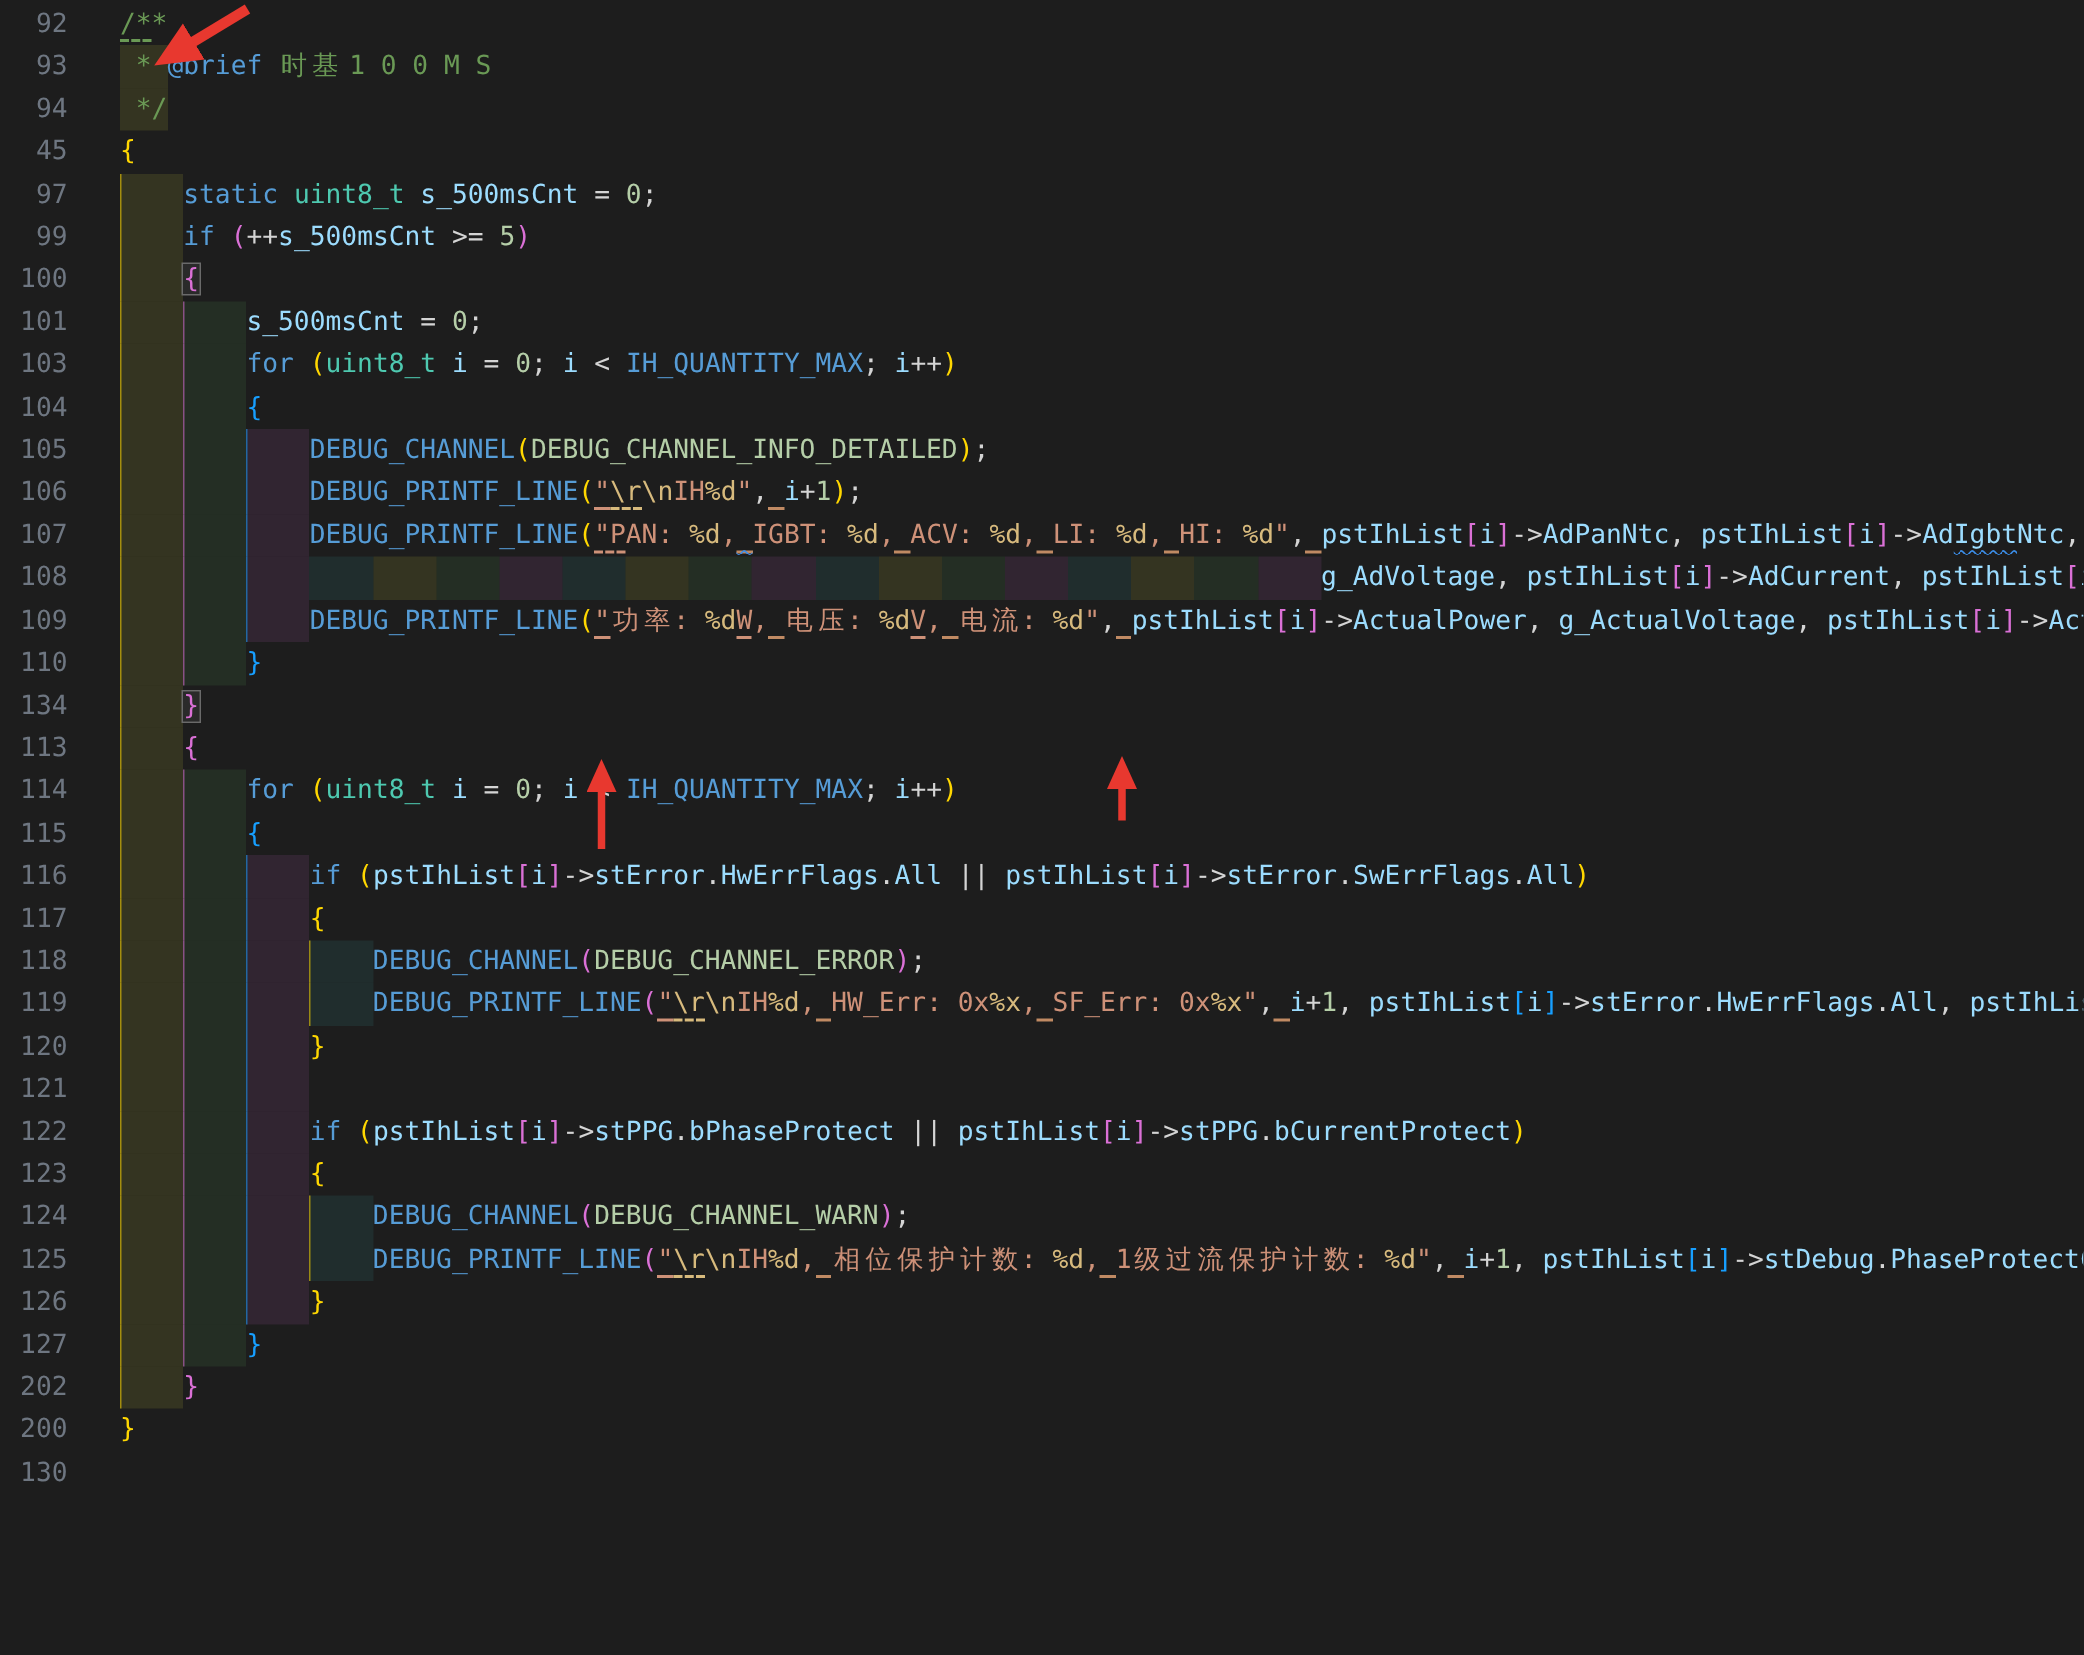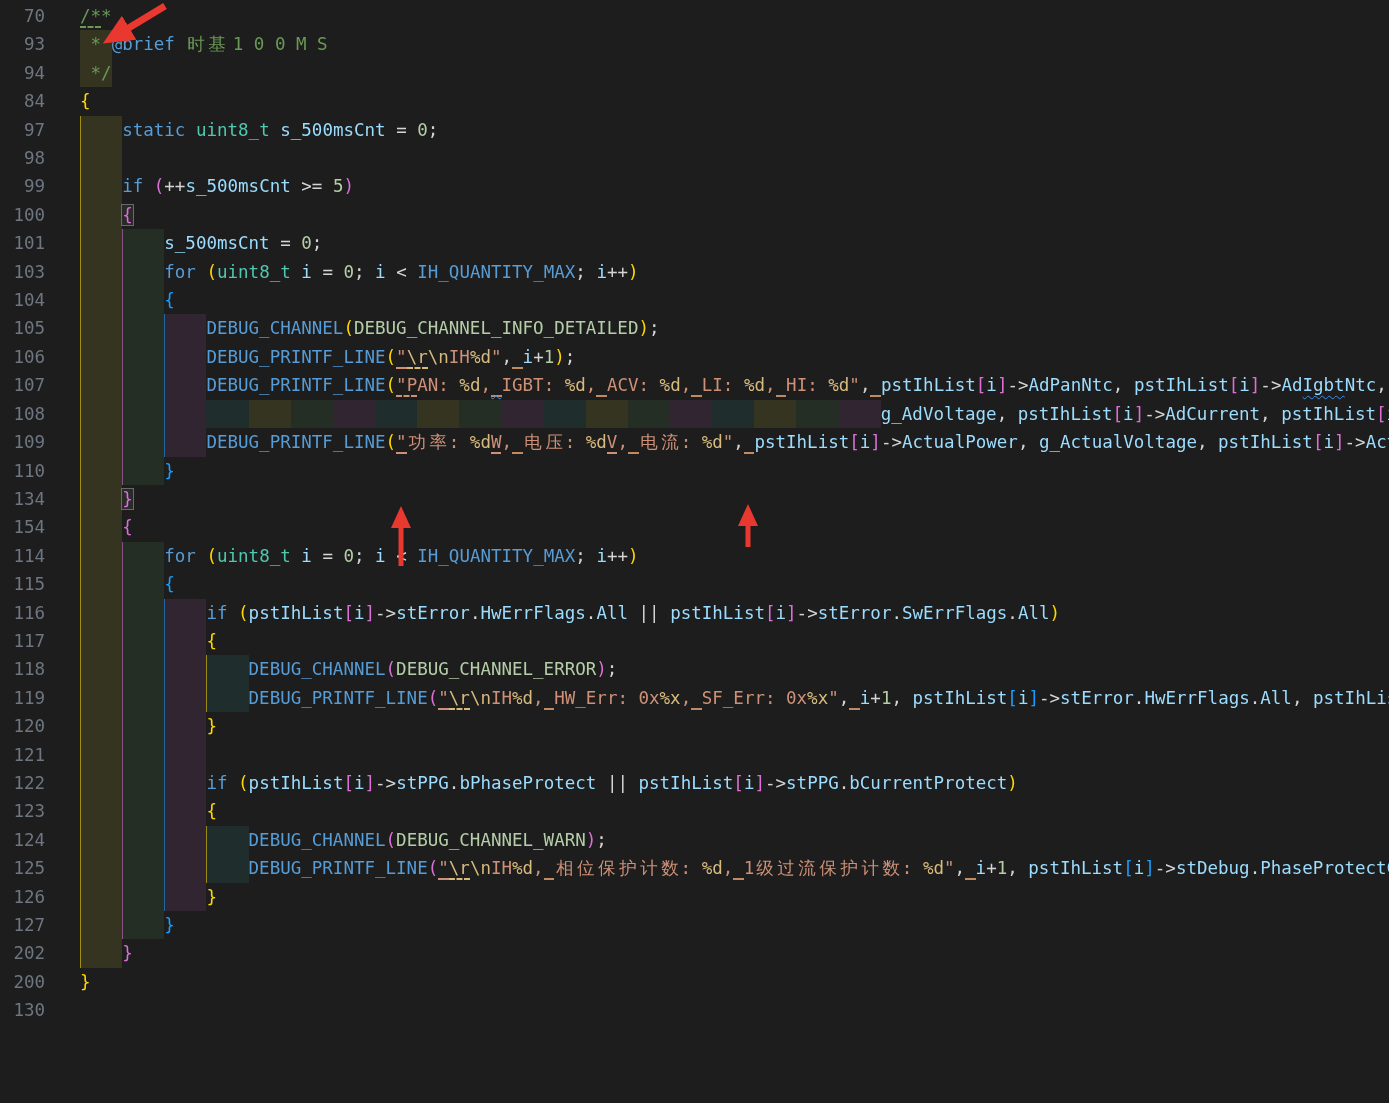--- a/index.html
+++ b/index.html
@@ -23,39 +23,38 @@
   .wv{text-decoration:underline;text-decoration-style:wavy;text-decoration-color:#3b8eea;text-decoration-thickness:1px;text-underline-offset:4px;}
   .box{outline:1px solid #6a6a6a;outline-offset:0;background:rgba(90,90,90,.22);}
   .cjc{display:inline-block;width:2ch;text-align:center;}
   #arrows{position:absolute;left:0;top:0;z-index:9;pointer-events:none;}
 </style>
 </head>
 <body>
 
 <div id="screen">
   <div id="editor">
-      <div class="row"><span class="ln">70</span><span class="code"><span class="c sd">/*</span><span class="c">*</span></span></div>
+      <div class="row"><span class="ln">92</span><span class="code"><span class="c sd">/*</span><span class="c">*</span></span></div>
       <div class="row"><span class="ln">93</span><span class="blk" style="left: calc(0ch + 80px); width: 3ch; background: rgba(255, 255, 64, 0.1);"></span><span class="code"> <span class="c">* </span><span class="k">@brief</span><span class="c"> </span><span class="c cj"><span class="cjc">时</span><span class="cjc">基</span><span class="cjc">1</span><span class="cjc">0</span><span class="cjc">0</span><span class="cjc">M</span><span class="cjc">S</span></span></span></div>
       <div class="row"><span class="ln">94</span><span class="blk" style="left: calc(0ch + 80px); width: 3ch; background: rgba(255, 255, 64, 0.1);"></span><span class="code"> <span class="c">*/</span></span></div>
-      <div class="row"><span class="ln">84</span><span class="code"><span class="b1">{</span></span></div>
+      <div class="row"><span class="ln">45</span><span class="code"><span class="b1">{</span></span></div>
       <div class="row"><span class="ln">97</span><span class="blk" style="left: calc(0ch + 80px); width: 4ch; background: rgba(255, 255, 64, 0.1);"></span><span class="gl" style="left: calc(0ch + 80px); background: rgb(255, 215, 0);"></span><span class="code">    <span class="k">static</span><span class="p"> </span><span class="t">uint8_t</span><span class="p"> </span><span class="v">s_500msCnt</span><span class="p"> = </span><span class="n">0</span><span class="p">;</span></span></div>
-      <div class="row"><span class="ln">98</span><span class="blk" style="left: calc(0ch + 80px); width: 4ch; background: rgba(255, 255, 64, 0.1);"></span><span class="gl" style="left: calc(0ch + 80px); background: rgb(255, 215, 0);"></span><span class="code"></span></div>
       <div class="row"><span class="ln">99</span><span class="blk" style="left: calc(0ch + 80px); width: 4ch; background: rgba(255, 255, 64, 0.1);"></span><span class="gl" style="left: calc(0ch + 80px); background: rgb(255, 215, 0);"></span><span class="code">    <span class="k">if</span><span class="p"> </span><span class="b2">(</span><span class="p">++</span><span class="v">s_500msCnt</span><span class="p"> &gt;= </span><span class="n">5</span><span class="b2">)</span></span></div>
       <div class="row"><span class="ln">100</span><span class="blk" style="left: calc(0ch + 80px); width: 4ch; background: rgba(255, 255, 64, 0.1);"></span><span class="gl" style="left: calc(0ch + 80px); background: rgb(255, 215, 0);"></span><span class="code">    <span class="b2 box">{</span></span></div>
       <div class="row"><span class="ln">101</span><span class="blk" style="left: calc(0ch + 80px); width: 4ch; background: rgba(255, 255, 64, 0.1);"></span><span class="blk" style="left: calc(4ch + 80px); width: 4ch; background: rgba(127, 255, 127, 0.08);"></span><span class="gl" style="left: calc(0ch + 80px); background: rgb(255, 215, 0);"></span><span class="gl" style="left: calc(4ch + 80px); background: rgb(218, 112, 214);"></span><span class="code">        <span class="v">s_500msCnt</span><span class="p"> = </span><span class="n">0</span><span class="p">;</span></span></div>
       <div class="row"><span class="ln">103</span><span class="blk" style="left: calc(0ch + 80px); width: 4ch; background: rgba(255, 255, 64, 0.1);"></span><span class="blk" style="left: calc(4ch + 80px); width: 4ch; background: rgba(127, 255, 127, 0.08);"></span><span class="gl" style="left: calc(0ch + 80px); background: rgb(255, 215, 0);"></span><span class="gl" style="left: calc(4ch + 80px); background: rgb(218, 112, 214);"></span><span class="code">        <span class="k">for</span><span class="p"> </span><span class="b1">(</span><span class="t">uint8_t</span><span class="p"> </span><span class="v">i</span><span class="p"> = </span><span class="n">0</span><span class="p">; </span><span class="v">i</span><span class="p"> &lt; </span><span class="k">IH_QUANTITY_MAX</span><span class="p">; </span><span class="v">i</span><span class="p">++</span><span class="b1">)</span></span></div>
       <div class="row"><span class="ln">104</span><span class="blk" style="left: calc(0ch + 80px); width: 4ch; background: rgba(255, 255, 64, 0.1);"></span><span class="blk" style="left: calc(4ch + 80px); width: 4ch; background: rgba(127, 255, 127, 0.08);"></span><span class="gl" style="left: calc(0ch + 80px); background: rgb(255, 215, 0);"></span><span class="gl" style="left: calc(4ch + 80px); background: rgb(218, 112, 214);"></span><span class="code">        <span class="b3">{</span></span></div>
       <div class="row"><span class="ln">105</span><span class="blk" style="left: calc(0ch + 80px); width: 4ch; background: rgba(255, 255, 64, 0.1);"></span><span class="blk" style="left: calc(4ch + 80px); width: 4ch; background: rgba(127, 255, 127, 0.08);"></span><span class="blk" style="left: calc(8ch + 80px); width: 4ch; background: rgba(255, 127, 255, 0.09);"></span><span class="gl" style="left: calc(0ch + 80px); background: rgb(255, 215, 0);"></span><span class="gl" style="left: calc(4ch + 80px); background: rgb(218, 112, 214);"></span><span class="gl" style="left: calc(8ch + 80px); background: rgb(23, 159, 255);"></span><span class="code">            <span class="k">DEBUG_CHANNEL</span><span class="b1">(</span><span class="g">DEBUG_CHANNEL_INFO_DETAILED</span><span class="b1">)</span><span class="p">;</span></span></div>
       <div class="row"><span class="ln">106</span><span class="blk" style="left: calc(0ch + 80px); width: 4ch; background: rgba(255, 255, 64, 0.1);"></span><span class="blk" style="left: calc(4ch + 80px); width: 4ch; background: rgba(127, 255, 127, 0.08);"></span><span class="blk" style="left: calc(8ch + 80px); width: 4ch; background: rgba(255, 127, 255, 0.09);"></span><span class="gl" style="left: calc(0ch + 80px); background: rgb(255, 215, 0);"></span><span class="gl" style="left: calc(4ch + 80px); background: rgb(218, 112, 214);"></span><span class="gl" style="left: calc(8ch + 80px); background: rgb(23, 159, 255);"></span><span class="code">            <span class="k">DEBUG_PRINTF_LINE</span><span class="b1">(</span><span class="s sd">"</span><span class="e sd">\r</span><span class="e">\n</span><span class="s">IH</span><span class="e">%d</span><span class="s">"</span><span class="p">,</span><span class="us"> </span><span class="v">i</span><span class="p">+</span><span class="n">1</span><span class="b1">)</span><span class="p">;</span></span></div>
       <div class="row"><span class="ln">107</span><span class="blk" style="left: calc(0ch + 80px); width: 4ch; background: rgba(255, 255, 64, 0.1);"></span><span class="blk" style="left: calc(4ch + 80px); width: 4ch; background: rgba(127, 255, 127, 0.08);"></span><span class="blk" style="left: calc(8ch + 80px); width: 4ch; background: rgba(255, 127, 255, 0.09);"></span><span class="gl" style="left: calc(0ch + 80px); background: rgb(255, 215, 0);"></span><span class="gl" style="left: calc(4ch + 80px); background: rgb(218, 112, 214);"></span><span class="gl" style="left: calc(8ch + 80px); background: rgb(23, 159, 255);"></span><span class="code">            <span class="k">DEBUG_PRINTF_LINE</span><span class="b1">(</span><span class="s sd">"P</span><span class="s">AN: </span><span class="e">%d</span><span class="s">,</span><span class="us wv"> </span><span class="s">IGBT: </span><span class="e">%d</span><span class="s">,</span><span class="us"> </span><span class="s">ACV: </span><span class="e">%d</span><span class="s">,</span><span class="us"> </span><span class="s">LI: </span><span class="e">%d</span><span class="s">,</span><span class="us"> </span><span class="s">HI: </span><span class="e">%d</span><span class="s">"</span><span class="p">,</span><span class="us"> </span><span class="v">pstIhList</span><span class="b2">[</span><span class="v">i</span><span class="b2">]</span><span class="p">-&gt;</span><span class="v">AdPanNtc</span><span class="p">, </span><span class="v">pstIhList</span><span class="b2">[</span><span class="v">i</span><span class="b2">]</span><span class="p">-&gt;</span><span class="v">Ad</span><span class="v wv">Igbt</span><span class="v">Ntc</span><span class="p">,</span></span></div>
       <div class="row"><span class="ln">108</span><span class="blk" style="left: calc(0ch + 80px); width: 4ch; background: rgba(255, 255, 64, 0.1);"></span><span class="blk" style="left: calc(4ch + 80px); width: 4ch; background: rgba(127, 255, 127, 0.08);"></span><span class="blk" style="left: calc(8ch + 80px); width: 4ch; background: rgba(255, 127, 255, 0.09);"></span><span class="blk" style="left: calc(12ch + 80px); width: 4ch; background: rgba(79, 236, 236, 0.08);"></span><span class="blk" style="left: calc(16ch + 80px); width: 4ch; background: rgba(255, 255, 64, 0.1);"></span><span class="blk" style="left: calc(20ch + 80px); width: 4ch; background: rgba(127, 255, 127, 0.08);"></span><span class="blk" style="left: calc(24ch + 80px); width: 4ch; background: rgba(255, 127, 255, 0.09);"></span><span class="blk" style="left: calc(28ch + 80px); width: 4ch; background: rgba(79, 236, 236, 0.08);"></span><span class="blk" style="left: calc(32ch + 80px); width: 4ch; background: rgba(255, 255, 64, 0.1);"></span><span class="blk" style="left: calc(36ch + 80px); width: 4ch; background: rgba(127, 255, 127, 0.08);"></span><span class="blk" style="left: calc(40ch + 80px); width: 4ch; background: rgba(255, 127, 255, 0.09);"></span><span class="blk" style="left: calc(44ch + 80px); width: 4ch; background: rgba(79, 236, 236, 0.08);"></span><span class="blk" style="left: calc(48ch + 80px); width: 4ch; background: rgba(255, 255, 64, 0.1);"></span><span class="blk" style="left: calc(52ch + 80px); width: 4ch; background: rgba(127, 255, 127, 0.08);"></span><span class="blk" style="left: calc(56ch + 80px); width: 4ch; background: rgba(255, 127, 255, 0.09);"></span><span class="blk" style="left: calc(60ch + 80px); width: 4ch; background: rgba(79, 236, 236, 0.08);"></span><span class="blk" style="left: calc(64ch + 80px); width: 4ch; background: rgba(255, 255, 64, 0.1);"></span><span class="blk" style="left: calc(68ch + 80px); width: 4ch; background: rgba(127, 255, 127, 0.08);"></span><span class="blk" style="left: calc(72ch + 80px); width: 4ch; background: rgba(255, 127, 255, 0.09);"></span><span class="gl" style="left: calc(0ch + 80px); background: rgb(255, 215, 0);"></span><span class="gl" style="left: calc(4ch + 80px); background: rgb(218, 112, 214);"></span><span class="gl" style="left: calc(8ch + 80px); background: rgb(23, 159, 255);"></span><span class="code">                                                                            <span class="v">g_AdVoltage</span><span class="p">, </span><span class="v">pstIhList</span><span class="b2">[</span><span class="v">i</span><span class="b2">]</span><span class="p">-&gt;</span><span class="v">AdCurrent</span><span class="p">, </span><span class="v">pstIhList</span><span class="b2">[</span><span class="v">i</span></span></div>
       <div class="row"><span class="ln">109</span><span class="blk" style="left: calc(0ch + 80px); width: 4ch; background: rgba(255, 255, 64, 0.1);"></span><span class="blk" style="left: calc(4ch + 80px); width: 4ch; background: rgba(127, 255, 127, 0.08);"></span><span class="blk" style="left: calc(8ch + 80px); width: 4ch; background: rgba(255, 127, 255, 0.09);"></span><span class="gl" style="left: calc(0ch + 80px); background: rgb(255, 215, 0);"></span><span class="gl" style="left: calc(4ch + 80px); background: rgb(218, 112, 214);"></span><span class="gl" style="left: calc(8ch + 80px); background: rgb(23, 159, 255);"></span><span class="code">            <span class="k">DEBUG_PRINTF_LINE</span><span class="b1">(</span><span class="s sd">"</span><span class="s cj"><span class="cjc">功</span><span class="cjc">率</span></span><span class="s">: </span><span class="e">%d</span><span class="s su">W</span><span class="s">,</span><span class="us"> </span><span class="s cj"><span class="cjc">电</span><span class="cjc">压</span></span><span class="s">: </span><span class="e">%d</span><span class="s su">V</span><span class="s">,</span><span class="us"> </span><span class="s cj"><span class="cjc">电</span><span class="cjc">流</span></span><span class="s">: </span><span class="e">%d</span><span class="s">"</span><span class="p">,</span><span class="us"> </span><span class="v">pstIhList</span><span class="b2">[</span><span class="v">i</span><span class="b2">]</span><span class="p">-&gt;</span><span class="v">ActualPower</span><span class="p">, </span><span class="v">g_ActualVoltage</span><span class="p">, </span><span class="v">pstIhList</span><span class="b2">[</span><span class="v">i</span><span class="b2">]</span><span class="p">-&gt;</span><span class="v">Act</span></span></div>
       <div class="row"><span class="ln">110</span><span class="blk" style="left: calc(0ch + 80px); width: 4ch; background: rgba(255, 255, 64, 0.1);"></span><span class="blk" style="left: calc(4ch + 80px); width: 4ch; background: rgba(127, 255, 127, 0.08);"></span><span class="gl" style="left: calc(0ch + 80px); background: rgb(255, 215, 0);"></span><span class="gl" style="left: calc(4ch + 80px); background: rgb(218, 112, 214);"></span><span class="code">        <span class="b3">}</span></span></div>
       <div class="row"><span class="ln">134</span><span class="blk" style="left: calc(0ch + 80px); width: 4ch; background: rgba(255, 255, 64, 0.1);"></span><span class="gl" style="left: calc(0ch + 80px); background: rgb(255, 215, 0);"></span><span class="code">    <span class="b2 box">}</span></span></div>
-      <div class="row"><span class="ln">154</span><span class="blk" style="left: calc(0ch + 80px); width: 4ch; background: rgba(255, 255, 64, 0.1);"></span><span class="gl" style="left: calc(0ch + 80px); background: rgb(255, 215, 0);"></span><span class="code">    <span class="b2">{</span></span></div>
+      <div class="row"><span class="ln">113</span><span class="blk" style="left: calc(0ch + 80px); width: 4ch; background: rgba(255, 255, 64, 0.1);"></span><span class="gl" style="left: calc(0ch + 80px); background: rgb(255, 215, 0);"></span><span class="code">    <span class="b2">{</span></span></div>
       <div class="row"><span class="ln">114</span><span class="blk" style="left: calc(0ch + 80px); width: 4ch; background: rgba(255, 255, 64, 0.1);"></span><span class="blk" style="left: calc(4ch + 80px); width: 4ch; background: rgba(127, 255, 127, 0.08);"></span><span class="gl" style="left: calc(0ch + 80px); background: rgb(255, 215, 0);"></span><span class="gl" style="left: calc(4ch + 80px); background: rgb(218, 112, 214);"></span><span class="code">        <span class="k">for</span><span class="p"> </span><span class="b1">(</span><span class="t">uint8_t</span><span class="p"> </span><span class="v">i</span><span class="p"> = </span><span class="n">0</span><span class="p">; </span><span class="v">i</span><span class="p"> &lt; </span><span class="k">IH_QUANTITY_MAX</span><span class="p">; </span><span class="v">i</span><span class="p">++</span><span class="b1">)</span></span></div>
       <div class="row"><span class="ln">115</span><span class="blk" style="left: calc(0ch + 80px); width: 4ch; background: rgba(255, 255, 64, 0.1);"></span><span class="blk" style="left: calc(4ch + 80px); width: 4ch; background: rgba(127, 255, 127, 0.08);"></span><span class="gl" style="left: calc(0ch + 80px); background: rgb(255, 215, 0);"></span><span class="gl" style="left: calc(4ch + 80px); background: rgb(218, 112, 214);"></span><span class="code">        <span class="b3">{</span></span></div>
       <div class="row"><span class="ln">116</span><span class="blk" style="left: calc(0ch + 80px); width: 4ch; background: rgba(255, 255, 64, 0.1);"></span><span class="blk" style="left: calc(4ch + 80px); width: 4ch; background: rgba(127, 255, 127, 0.08);"></span><span class="blk" style="left: calc(8ch + 80px); width: 4ch; background: rgba(255, 127, 255, 0.09);"></span><span class="gl" style="left: calc(0ch + 80px); background: rgb(255, 215, 0);"></span><span class="gl" style="left: calc(4ch + 80px); background: rgb(218, 112, 214);"></span><span class="gl" style="left: calc(8ch + 80px); background: rgb(23, 159, 255);"></span><span class="code">            <span class="k">if</span><span class="p"> </span><span class="b1">(</span><span class="v">pstIhList</span><span class="b2">[</span><span class="v">i</span><span class="b2">]</span><span class="p">-&gt;</span><span class="v">stError</span><span class="p">.</span><span class="v">HwErrFlags</span><span class="p">.</span><span class="v">All</span><span class="p"> || </span><span class="v">pstIhList</span><span class="b2">[</span><span class="v">i</span><span class="b2">]</span><span class="p">-&gt;</span><span class="v">stError</span><span class="p">.</span><span class="v">SwErrFlags</span><span class="p">.</span><span class="v">All</span><span class="b1">)</span></span></div>
       <div class="row"><span class="ln">117</span><span class="blk" style="left: calc(0ch + 80px); width: 4ch; background: rgba(255, 255, 64, 0.1);"></span><span class="blk" style="left: calc(4ch + 80px); width: 4ch; background: rgba(127, 255, 127, 0.08);"></span><span class="blk" style="left: calc(8ch + 80px); width: 4ch; background: rgba(255, 127, 255, 0.09);"></span><span class="gl" style="left: calc(0ch + 80px); background: rgb(255, 215, 0);"></span><span class="gl" style="left: calc(4ch + 80px); background: rgb(218, 112, 214);"></span><span class="gl" style="left: calc(8ch + 80px); background: rgb(23, 159, 255);"></span><span class="code">            <span class="b1">{</span></span></div>
       <div class="row"><span class="ln">118</span><span class="blk" style="left: calc(0ch + 80px); width: 4ch; background: rgba(255, 255, 64, 0.1);"></span><span class="blk" style="left: calc(4ch + 80px); width: 4ch; background: rgba(127, 255, 127, 0.08);"></span><span class="blk" style="left: calc(8ch + 80px); width: 4ch; background: rgba(255, 127, 255, 0.09);"></span><span class="blk" style="left: calc(12ch + 80px); width: 4ch; background: rgba(79, 236, 236, 0.08);"></span><span class="gl" style="left: calc(0ch + 80px); background: rgb(255, 215, 0);"></span><span class="gl" style="left: calc(4ch + 80px); background: rgb(218, 112, 214);"></span><span class="gl" style="left: calc(8ch + 80px); background: rgb(23, 159, 255);"></span><span class="gl" style="left: calc(12ch + 80px); background: rgb(255, 215, 0);"></span><span class="code">                <span class="k">DEBUG_CHANNEL</span><span class="b2">(</span><span class="g">DEBUG_CHANNEL_ERROR</span><span class="b2">)</span><span class="p">;</span></span></div>
       <div class="row"><span class="ln">119</span><span class="blk" style="left: calc(0ch + 80px); width: 4ch; background: rgba(255, 255, 64, 0.1);"></span><span class="blk" style="left: calc(4ch + 80px); width: 4ch; background: rgba(127, 255, 127, 0.08);"></span><span class="blk" style="left: calc(8ch + 80px); width: 4ch; background: rgba(255, 127, 255, 0.09);"></span><span class="blk" style="left: calc(12ch + 80px); width: 4ch; background: rgba(79, 236, 236, 0.08);"></span><span class="gl" style="left: calc(0ch + 80px); background: rgb(255, 215, 0);"></span><span class="gl" style="left: calc(4ch + 80px); background: rgb(218, 112, 214);"></span><span class="gl" style="left: calc(8ch + 80px); background: rgb(23, 159, 255);"></span><span class="gl" style="left: calc(12ch + 80px); background: rgb(255, 215, 0);"></span><span class="code">                <span class="k">DEBUG_PRINTF_LINE</span><span class="b2">(</span><span class="s sd">"</span><span class="e sd">\r</span><span class="e">\n</span><span class="s">IH</span><span class="e">%d</span><span class="s">,</span><span class="us"> </span><span class="s">HW_Err: 0x</span><span class="e">%x</span><span class="s">,</span><span class="us"> </span><span class="s">SF_Err: 0x</span><span class="e">%x</span><span class="s">"</span><span class="p">,</span><span class="us"> </span><span class="v">i</span><span class="p">+</span><span class="n">1</span><span class="p">, </span><span class="v">pstIhList</span><span class="b3">[</span><span class="v">i</span><span class="b3">]</span><span class="p">-&gt;</span><span class="v">stError</span><span class="p">.</span><span class="v">HwErrFlags</span><span class="p">.</span><span class="v">All</span><span class="p">, </span><span class="v">pstIhLis</span></span></div>
       <div class="row"><span class="ln">120</span><span class="blk" style="left: calc(0ch + 80px); width: 4ch; background: rgba(255, 255, 64, 0.1);"></span><span class="blk" style="left: calc(4ch + 80px); width: 4ch; background: rgba(127, 255, 127, 0.08);"></span><span class="blk" style="left: calc(8ch + 80px); width: 4ch; background: rgba(255, 127, 255, 0.09);"></span><span class="gl" style="left: calc(0ch + 80px); background: rgb(255, 215, 0);"></span><span class="gl" style="left: calc(4ch + 80px); background: rgb(218, 112, 214);"></span><span class="gl" style="left: calc(8ch + 80px); background: rgb(23, 159, 255);"></span><span class="code">            <span class="b1">}</span></span></div>
       <div class="row"><span class="ln">121</span><span class="blk" style="left: calc(0ch + 80px); width: 4ch; background: rgba(255, 255, 64, 0.1);"></span><span class="blk" style="left: calc(4ch + 80px); width: 4ch; background: rgba(127, 255, 127, 0.08);"></span><span class="blk" style="left: calc(8ch + 80px); width: 4ch; background: rgba(255, 127, 255, 0.09);"></span><span class="gl" style="left: calc(0ch + 80px); background: rgb(255, 215, 0);"></span><span class="gl" style="left: calc(4ch + 80px); background: rgb(218, 112, 214);"></span><span class="gl" style="left: calc(8ch + 80px); background: rgb(23, 159, 255);"></span><span class="code"></span></div>
       <div class="row"><span class="ln">122</span><span class="blk" style="left: calc(0ch + 80px); width: 4ch; background: rgba(255, 255, 64, 0.1);"></span><span class="blk" style="left: calc(4ch + 80px); width: 4ch; background: rgba(127, 255, 127, 0.08);"></span><span class="blk" style="left: calc(8ch + 80px); width: 4ch; background: rgba(255, 127, 255, 0.09);"></span><span class="gl" style="left: calc(0ch + 80px); background: rgb(255, 215, 0);"></span><span class="gl" style="left: calc(4ch + 80px); background: rgb(218, 112, 214);"></span><span class="gl" style="left: calc(8ch + 80px); background: rgb(23, 159, 255);"></span><span class="code">            <span class="k">if</span><span class="p"> </span><span class="b1">(</span><span class="v">pstIhList</span><span class="b2">[</span><span class="v">i</span><span class="b2">]</span><span class="p">-&gt;</span><span class="v">stPPG</span><span class="p">.</span><span class="v">bPhaseProtect</span><span class="p"> || </span><span class="v">pstIhList</span><span class="b2">[</span><span class="v">i</span><span class="b2">]</span><span class="p">-&gt;</span><span class="v">stPPG</span><span class="p">.</span><span class="v">bCurrentProtect</span><span class="b1">)</span></span></div>
       <div class="row"><span class="ln">123</span><span class="blk" style="left: calc(0ch + 80px); width: 4ch; background: rgba(255, 255, 64, 0.1);"></span><span class="blk" style="left: calc(4ch + 80px); width: 4ch; background: rgba(127, 255, 127, 0.08);"></span><span class="blk" style="left: calc(8ch + 80px); width: 4ch; background: rgba(255, 127, 255, 0.09);"></span><span class="gl" style="left: calc(0ch + 80px); background: rgb(255, 215, 0);"></span><span class="gl" style="left: calc(4ch + 80px); background: rgb(218, 112, 214);"></span><span class="gl" style="left: calc(8ch + 80px); background: rgb(23, 159, 255);"></span><span class="code">            <span class="b1">{</span></span></div>

